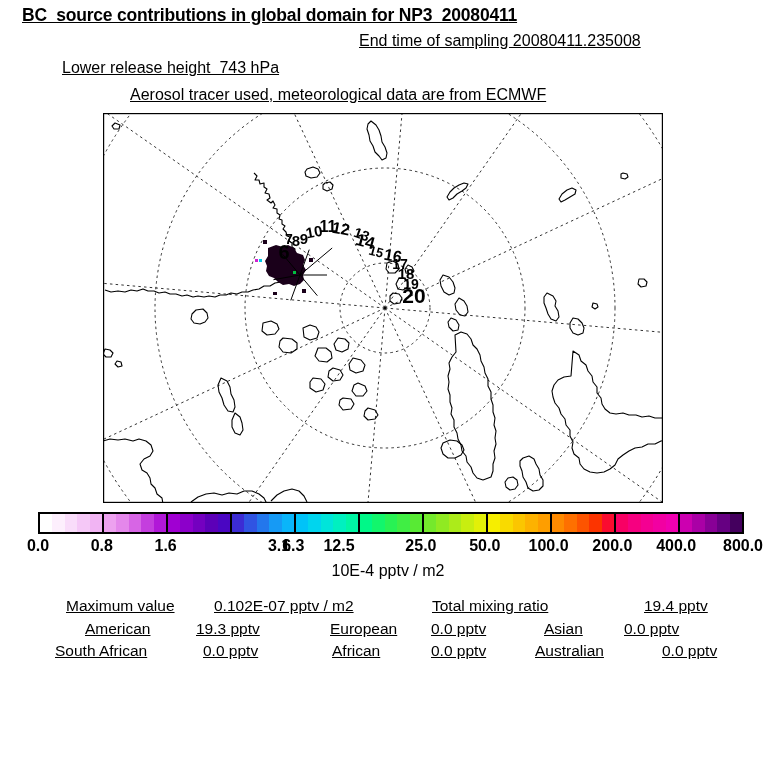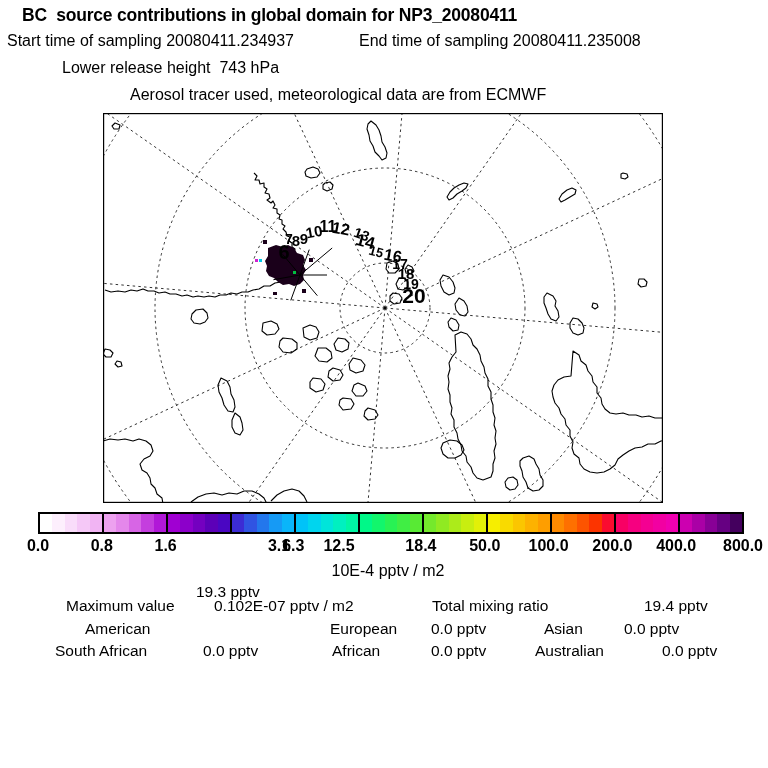--- a/index.html
+++ b/index.html
@@ -1,18 +1,18 @@
 <!DOCTYPE html>
 <html><head>
 <meta charset="utf-8">
 <style>
   html,body{margin:0;padding:0;background:#fff;}
   .page{position:relative;width:768px;height:768px;background:#ffffff;overflow:hidden;
         font-family:"Liberation Sans",sans-serif;color:#000;}
-  .abs{position:absolute;white-space:pre;}
+  .abs{position:absolute;white-space:pre;text-decoration:underline;}
   .title{font-size:17.5px;font-weight:bold;letter-spacing:-0.2px;}
   .hline{font-size:16px;}
   .map-wrap{position:absolute;left:103px;top:113px;width:560px;height:390px;}
   
   .cbar{position:absolute;left:38px;top:512px;width:706px;height:22px;
         border:2px solid #000;box-sizing:border-box;display:flex;}
   .cbar .seg{flex:1 1 0;display:flex;border-left:2px solid #000;}
   .cbar .seg:first-child{border-left:none;}
   .cbar .step{flex:1 1 0;}
   .cticks{position:absolute;left:38px;top:537px;width:706px;height:20px;}
@@ -20,21 +20,20 @@
   .unit{position:absolute;left:388px;top:562px;transform:translateX(-50%);font-size:16px;white-space:pre;}
   .stat{font-size:15.5px;}
   svg text{font-family:"Liberation Sans",sans-serif;font-weight:bold;fill:#000;}
 </style>
 </head>
 <body>
 
 <div class="page">
 
   <div class="abs title" style="left:22px;top:5px;">BC  source contributions in global domain for NP3_20080411</div>
-  <div class="abs hline" style="left:7px;top:32px;">Start time of sampling 20080411.234937</div>
   <div class="abs hline" style="left:359px;top:32px;">End time of sampling 20080411.235008</div>
   <div class="abs hline" style="left:62px;top:59px;">Lower release height  743 hPa</div>
   <div class="abs hline" style="left:130px;top:86px;">Aerosol tracer used, meteorological data are from ECMWF</div>
 
   <div class="map-wrap">
     <svg width="560" height="390" viewBox="0 0 560 390">
 
       <g id="graticule" fill="none" stroke="#000" stroke-width="0.8" stroke-dasharray="2.5 3.2">
           <circle cx="282" cy="195" r="45"></circle>
           <circle cx="282" cy="195" r="140"></circle>
@@ -223,36 +222,36 @@
         <div class="step" style="background: rgb(68, 0, 94);"></div>
       </div>
     </div>
   <div class="cticks" id="cticks">
       <span style="left: 0px;">0.0</span>
       <span style="left: 63.8182px;">0.8</span>
       <span style="left: 127.636px;">1.6</span>
       <span style="left: 193px; margin-left: 48px;">3.1</span>
       <span style="left: 255.273px;">6.3</span>
       <span style="left: 301px;">12.5</span>
-      <span style="left: 382.909px;">18.4</span>
+      <span style="left: 382.909px;">25.0</span>
       <span style="left: 446.727px;">50.0</span>
       <span style="left: 510.545px;">100.0</span>
       <span style="left: 574.364px;">200.0</span>
       <span style="left: 638.182px;">400.0</span>
       <span style="left: 705px;">800.0</span>
     </div>
   <div class="unit">10E-4 pptv / m2</div>
 
   <div class="abs stat" style="left:66px;top:597px;">Maximum value</div>
   <div class="abs stat" style="left:214px;top:597px;">0.102E-07 pptv / m2</div>
   <div class="abs stat" style="left:432px;top:597px;">Total mixing ratio</div>
   <div class="abs stat" style="left:621px;top:597px;margin-left:23px;">19.4 pptv</div>
 
   <div class="abs stat" style="left:85px;top:620px;">American</div>
-  <div class="abs stat" style="left:196px;top:583px;">19.3 pptv</div>
+  <div class="abs stat" style="left:196px;top:620px;">19.3 pptv</div>
   <div class="abs stat" style="left:330px;top:620px;">European</div>
   <div class="abs stat" style="left:431px;top:620px;">0.0 pptv</div>
   <div class="abs stat" style="left:544px;top:620px;">Asian</div>
   <div class="abs stat" style="left:624px;top:620px;">0.0 pptv</div>
 
   <div class="abs stat" style="left:55px;top:642px;">South African</div>
   <div class="abs stat" style="left:203px;top:642px;">0.0 pptv</div>
   <div class="abs stat" style="left:332px;top:642px;">African</div>
   <div class="abs stat" style="left:431px;top:642px;">0.0 pptv</div>
   <div class="abs stat" style="left:535px;top:642px;">Australian</div>

